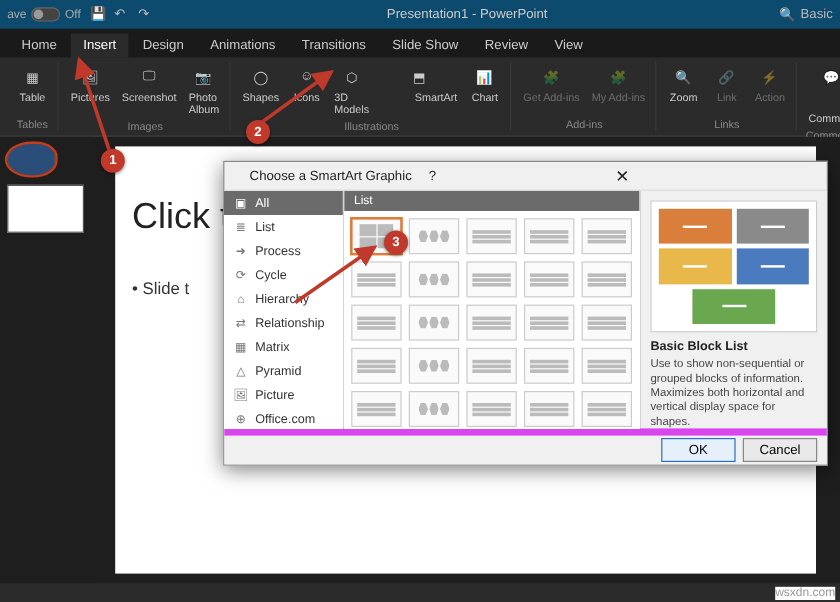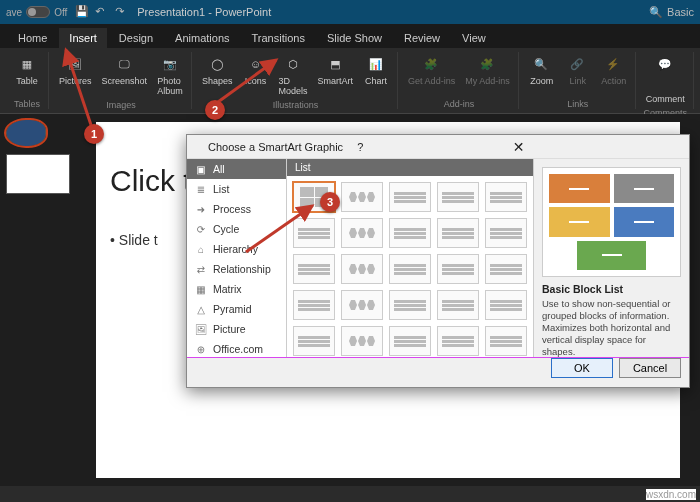--- a/index.html
+++ b/index.html
@@ -3,21 +3,21 @@
 <meta charset="utf-8">
 <style>
 *{box-sizing:border-box;margin:0;padding:0;font-family:"Segoe UI",Arial,sans-serif}
 body{background:#2b2b2b;width:700px;height:502px;overflow:hidden;position:relative;color:#ccc;font-size:11px}
 .titlebar{height:24px;background:#0c4a6e;display:flex;align-items:center;padding:0 6px;gap:8px}
 .autosave{display:flex;align-items:center;gap:4px;font-size:10px;color:#aaa}
 .toggle{width:24px;height:12px;background:#444;border-radius:6px;position:relative;border:1px solid #666}
 .toggle::after{content:"";position:absolute;width:8px;height:8px;background:#999;border-radius:50%;top:1px;left:1px}
 .qat{display:flex;gap:6px;align-items:center}
 .qat-icon{width:14px;height:14px;color:#bbb}
-.doc-title{flex:1;text-align:left;font-size:11px;color:#ccc}
+.doc-title{flex:1;text-align:center;font-size:11px;color:#ccc}
 .search{display:flex;align-items:center;gap:4px;font-size:11px;color:#bbb}
 .ribbon-tabs{height:24px;background:#1a1a1a;display:flex;align-items:flex-end;padding:0 8px;gap:2px}
 .tab{padding:4px 10px;font-size:11px;color:#ccc;cursor:pointer}
 .tab.active{background:#2b2b2b;color:#fff}
 .ribbon{height:66px;background:#2b2b2b;border-bottom:1px solid #444;display:flex;padding:4px 6px;gap:2px}
 .group{display:flex;flex-direction:column;align-items:center;padding:0 4px;border-right:1px solid #3a3a3a}
 .group:last-child{border-right:none}
 .group-items{display:flex;gap:2px;flex:1;align-items:flex-start}
 .group-label{font-size:9px;color:#888;padding-top:2px}
 .rbtn{display:flex;flex-direction:column;align-items:center;padding:2px 4px;cursor:pointer;min-width:34px}
@@ -55,21 +55,21 @@
 .g-hex{display:flex;gap:1px}
 .g-hex div{width:8px;height:10px;background:#bbb;clip-path:polygon(25% 0,75% 0,100% 50%,75% 100%,25% 100%,0 50%)}
 .g-bars{display:flex;flex-direction:column;gap:1px;width:80%}
 .g-bars div{height:3px;background:#bbb}
 .preview{width:156px;background:#f0f0f0;border-left:1px solid #ccc;padding:8px;display:flex;flex-direction:column}
 .pv-fig{flex:0 0 110px;background:#fff;border:1px solid #ccc;display:grid;grid-template-columns:1fr 1fr;grid-template-rows:1fr 1fr 1fr;gap:4px;padding:6px}
 .pv-block{display:flex;align-items:center;justify-content:center}
 .pv-block span{width:20px;height:2px;background:#fff}
 .pv-title{font-weight:600;font-size:10.5px;margin:6px 0 3px}
 .pv-desc{font-size:9.5px;color:#444;line-height:12px}
-.dlg-foot{height:30px;display:flex;justify-content:flex-end;align-items:flex-start;gap:6px;padding:0 8px;border-top:1px solid #d946ef;background:#f0f0f0}
+.dlg-foot{height:30px;display:flex;justify-content:flex-end;align-items:center;gap:6px;padding:0 8px;border-top:6px solid #d946ef;background:#f0f0f0}
 .dlg-btn{min-width:62px;height:20px;font-size:11px;border:1px solid #888;background:#e9e9e9;cursor:pointer}
 .dlg-btn.primary{border:1px solid #2a6fc9;background:#e6f0fb}
 
 .callout{position:absolute;width:20px;height:20px;background:#c0392b;border-radius:50%;color:#fff;font-size:11px;font-weight:600;display:flex;align-items:center;justify-content:center;z-index:50;box-shadow:0 1px 3px rgba(0,0,0,.5)}
 .arrow-svg{position:absolute;z-index:49;pointer-events:none}
 svg{display:block}
 </style>
 </head>
 <body>
 
@@ -140,21 +140,21 @@
           <div class="rbtn-icon">☺</div>
           <div class="rbtn-label" style="white-space: pre;">Icons</div>
         </div>
         <div class="rbtn">
           <div class="rbtn-icon">⬡</div>
           <div class="rbtn-label" style="white-space: pre;">3D
 Models</div>
         </div>
         <div class="rbtn">
           <div class="rbtn-icon">⬒</div>
-          <div class="rbtn-label" style="white-space: pre;">SmartArt</div>
+          <div class="rbtn-label" style="white-space: pre; margin-left: 28px;">SmartArt</div>
         </div>
         <div class="rbtn">
           <div class="rbtn-icon">📊</div>
           <div class="rbtn-label" style="white-space: pre;">Chart</div>
         </div>
       </div>
       <div class="group-label">Illustrations</div>
     </div>
     <div class="group">
       <div class="group-items">

